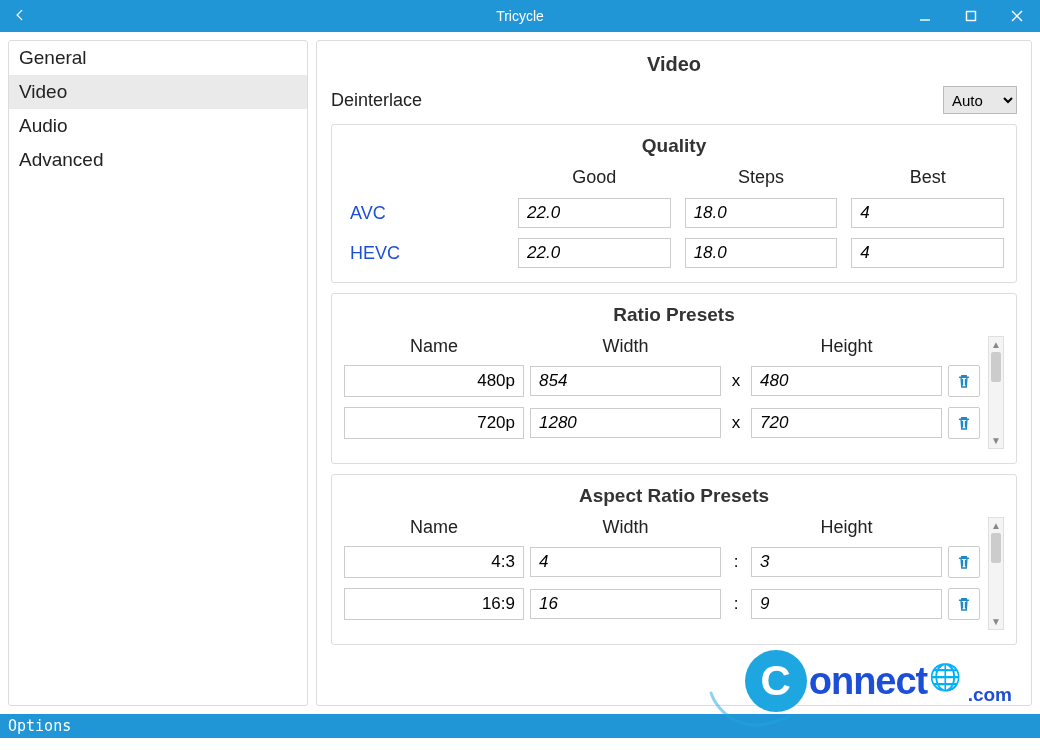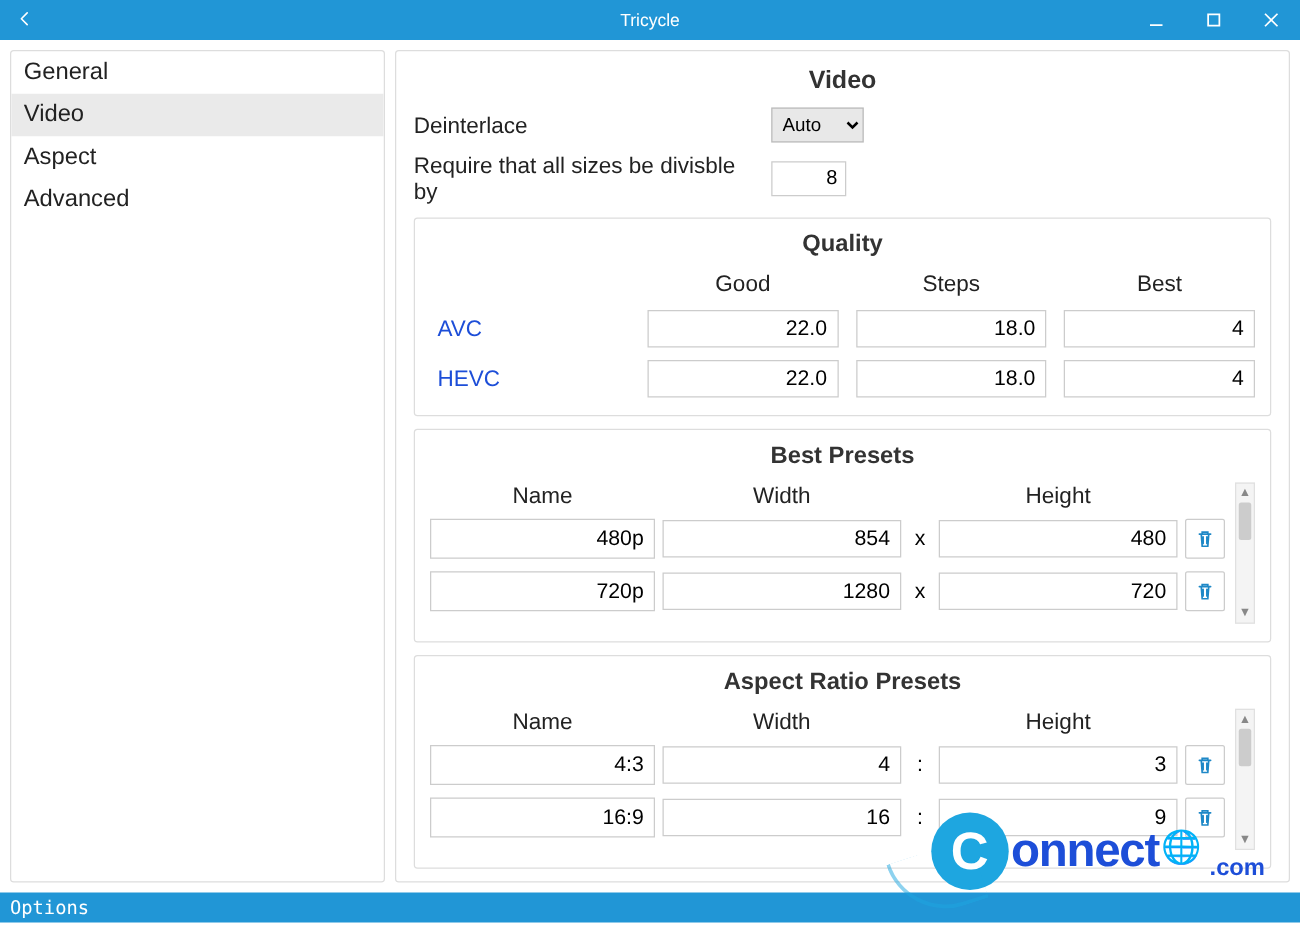--- a/index.html
+++ b/index.html
@@ -79,20 +79,21 @@
   font-size: 20px;
   font-weight: 600;
   color: #333;
   margin: 6px 0 10px 0;
 }
 .row {
   display: flex;
   align-items: center;
   gap: 10px;
   margin-bottom: 8px;
+  justify-content: space-between;
 }
 .row label {
   font-size: 18px;
   color: #222;
 }
 select.combo {
   width: 74px;
   height: 28px;
   border: 1px solid #bbb;
   background: #e8e8e8;
@@ -133,23 +134,23 @@
 }
 .quality-grid .codec {
   font-size: 18px;
   color: #1d4ed8;
   padding-left: 6px;
 }
 input.cell {
   height: 30px;
   width: 100%;
   border: 1px solid #ccc;
-  text-align: right;
   padding: 2px 8px;
   font-size: 17px;
+  font-style: italic;
 }
 .preset-body {
   display: flex;
   gap: 6px;
 }
 .preset-rows {
   flex: 1;
 }
 .preset-header {
   display: grid;
@@ -305,38 +306,34 @@
           <line x1="11" y1="1" x2="1" y2="11" stroke="#fff" stroke-width="1.4"></line>
         </svg>
     </div>
   </div>
 </div>
 
 <div class="window-body">
   <div class="sidebar">
     <div class="item">General</div>
     <div class="item selected">Video</div>
-    <div class="item">Aspect</div>
+    <div class="item">Audio</div>
     <div class="item">Advanced</div>
   </div>
 
   <div class="main">
     <h2 class="section-title">Video</h2>
 
     <div class="row">
       <label style="width:276px">Deinterlace</label>
       <select class="combo">
         <option>Auto</option>
       </select>
     </div>
 
-    <div class="row">
-      <label style="width:276px">Require that all sizes be divisble by</label>
-      <input class="num-small" value="8" style="">
-    </div>
 
     <div class="panel">
       <h3>Quality</h3>
       <div class="quality-grid">
         <div></div>
         <div class="header">Good</div>
         <div class="header">Steps</div>
         <div class="header">Best</div>
 
         <div class="codec">AVC</div>
@@ -345,21 +342,21 @@
         <input class="cell" value="4" style="">
 
         <div class="codec">HEVC</div>
         <input class="cell" value="22.0" style="">
         <input class="cell" value="18.0" style="">
         <input class="cell" value="4" style="">
       </div>
     </div>
 
     <div class="panel">
-      <h3>Best Presets</h3>
+      <h3>Ratio Presets</h3>
       <div class="preset-body">
         <div class="preset-rows">
           <div class="preset-header">
             <div class="h">Name</div>
             <div class="h">Width</div>
             <div></div>
             <div class="h">Height</div>
             <div></div>
           </div>
           <div class="preset-row">

